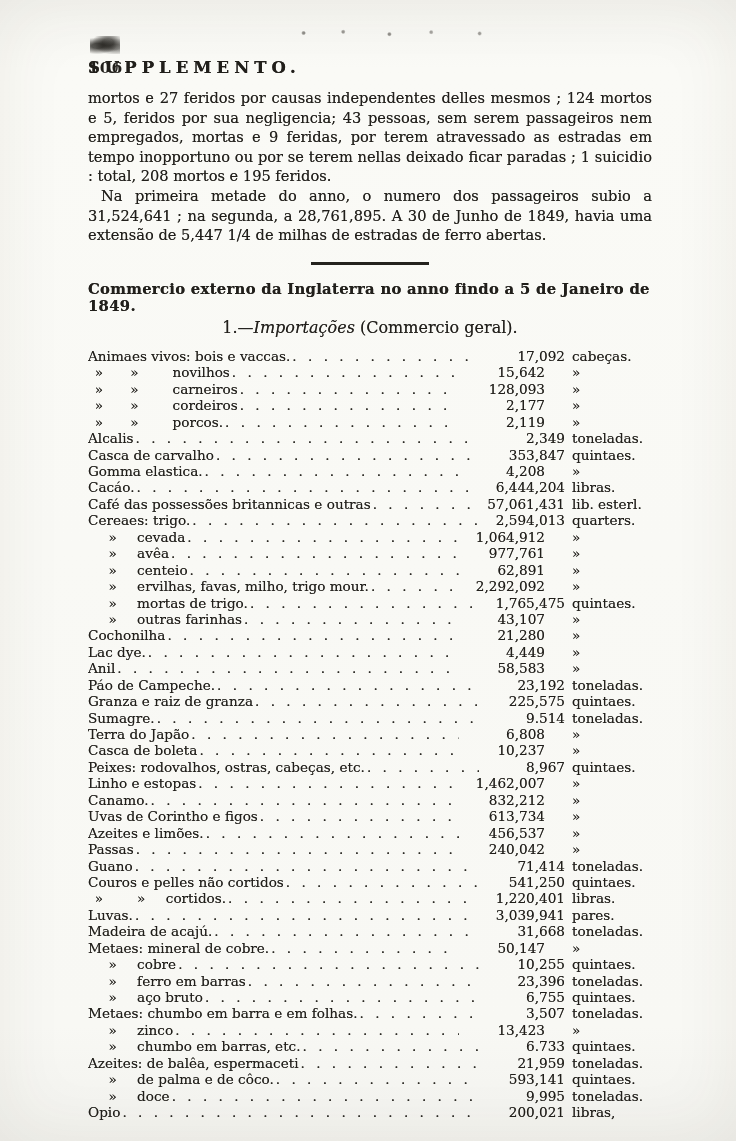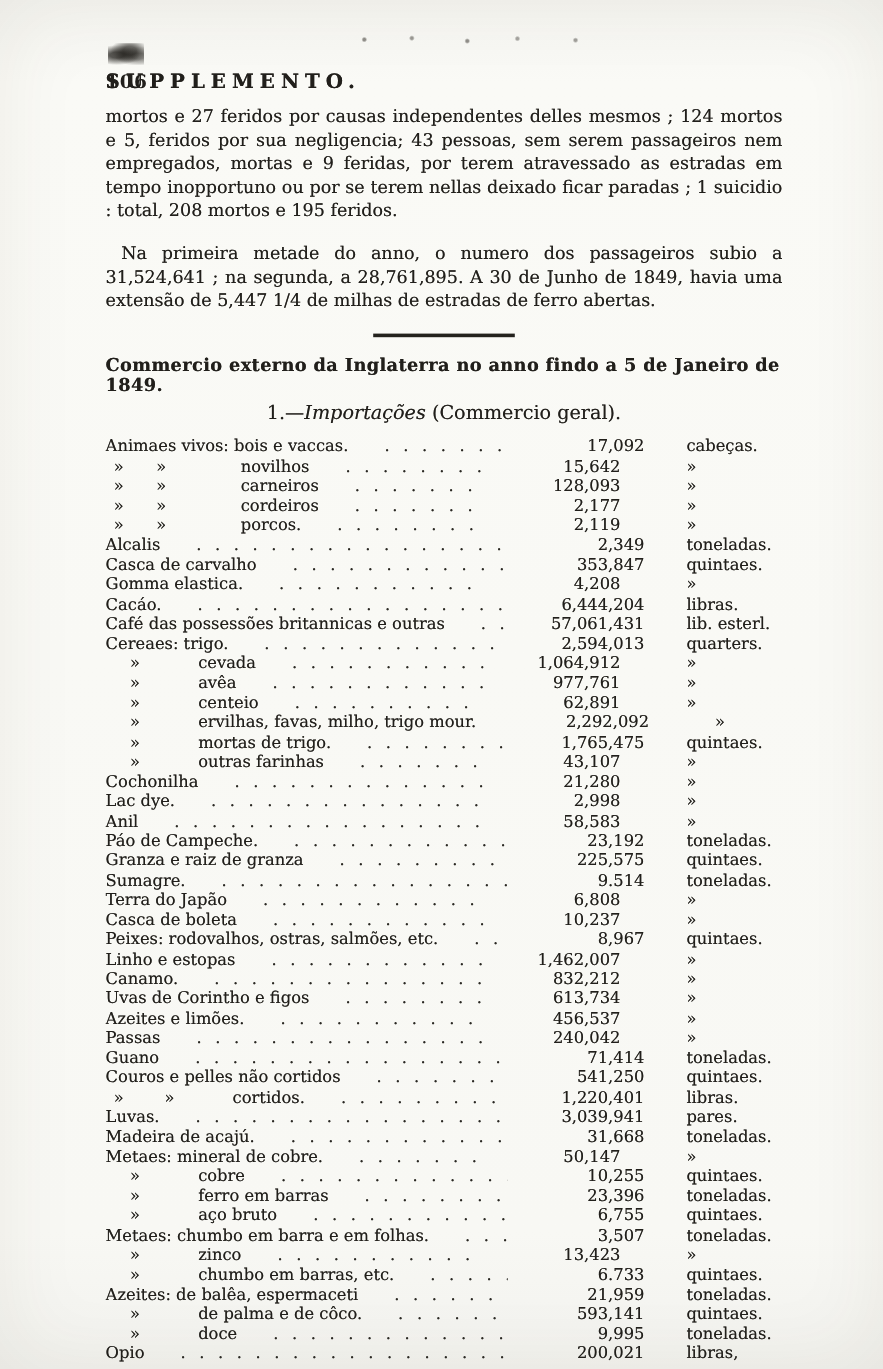--- a/index.html
+++ b/index.html
@@ -44,43 +44,43 @@
     font-weight: bold; font-size: 16.5px;
     letter-spacing: 5px; padding-top: 2px;
     text-shadow: 0 0 .5px rgba(20,18,14,.8);
   }
   .bodytext {
     margin: 6px 0 0 0;
     font-size: 14.6px; line-height: 19.6px;
     text-align: justify;
     text-shadow: 0 0 .45px rgba(20,18,14,.65);
   }
-  .bodytext.indented { text-indent: 13px; margin-top: 16px; }
+  .bodytext.indented { text-indent: 13px; margin-top: 0; }
   .divider {
     width: 118px; height: 3px; background: #24221d;
     margin: 17px auto 0 auto;
   }
   .section-title {
     margin-top: 15px;
     font-weight: bold; font-size: 14.8px; letter-spacing: .3px;
     text-shadow: 0 0 .5px rgba(20,18,14,.75);
   }
   .section-subtitle {
     text-align: center; font-size: 16px; margin-top: 4px;
     text-shadow: 0 0 .4px rgba(20,18,14,.6);
   }
   .section-subtitle .it { font-style: italic; }
   .imports {
     margin-top: 11px;
     font-size: 13.6px;
     text-shadow: 0 0 .45px rgba(20,18,14,.6);
   }
   .trow {
-    display: flex; align-items: flex-end;
-    height: 16.45px; overflow: hidden; white-space: nowrap; gap: 28px;
+    display: flex; align-items: center;
+    height: 16.45px; overflow: hidden; white-space: nowrap;
   }
   .pfx { white-space: pre; flex: 0 0 auto; }
   .lab { white-space: pre; flex: 0 0 auto; }
   .dots { flex: 1 1 auto; overflow: hidden; margin: 0 2px; color: #2a2823; }
   .dots::after {
     content: " .  .  .  .  .  .  .  .  .  .  .  .  .  .  .  .  .  .  .  .  .  .  .  .  .  .  .  .  .  .  .  .  .  .  .  .";
     word-spacing: 7px;
   }
   .val { flex: 0 0 84px; text-align: right; white-space: nowrap; }
   .unit { flex: 0 0 80px; padding-left: 7px; white-space: nowrap; }
@@ -225,21 +225,21 @@
       </div>
       <div class="trow">
         <span class="lab">Cochonilha</span>
         <span class="dots"></span>
         <span class="val">21,280</span>
         <span class="unit ditto">»</span>
       </div>
       <div class="trow">
         <span class="lab">Lac dye.</span>
         <span class="dots"></span>
-        <span class="val">2,998</span>
+        <span class="val">4,449</span>
         <span class="unit ditto">»</span>
       </div>
       <div class="trow">
         <span class="lab">Anil</span>
         <span class="dots"></span>
         <span class="val">58,583</span>
         <span class="unit ditto">»</span>
       </div>
       <div class="trow">
         <span class="lab">Páo de Campeche.</span>
@@ -265,21 +265,21 @@
         <span class="val">6,808</span>
         <span class="unit ditto">»</span>
       </div>
       <div class="trow">
         <span class="lab">Casca de boleta</span>
         <span class="dots"></span>
         <span class="val">10,237</span>
         <span class="unit ditto">»</span>
       </div>
       <div class="trow">
-        <span class="lab">Peixes: rodovalhos, ostras, salmões, etc.</span>
+        <span class="lab">Peixes: rodovalhos, ostras, cabeças, etc.</span>
         <span class="dots"></span>
         <span class="val">8,967</span>
         <span class="unit">quintaes.</span>
       </div>
       <div class="trow">
         <span class="lab">Linho e estopas</span>
         <span class="dots"></span>
         <span class="val">1,462,007</span>
         <span class="unit ditto">»</span>
       </div>

